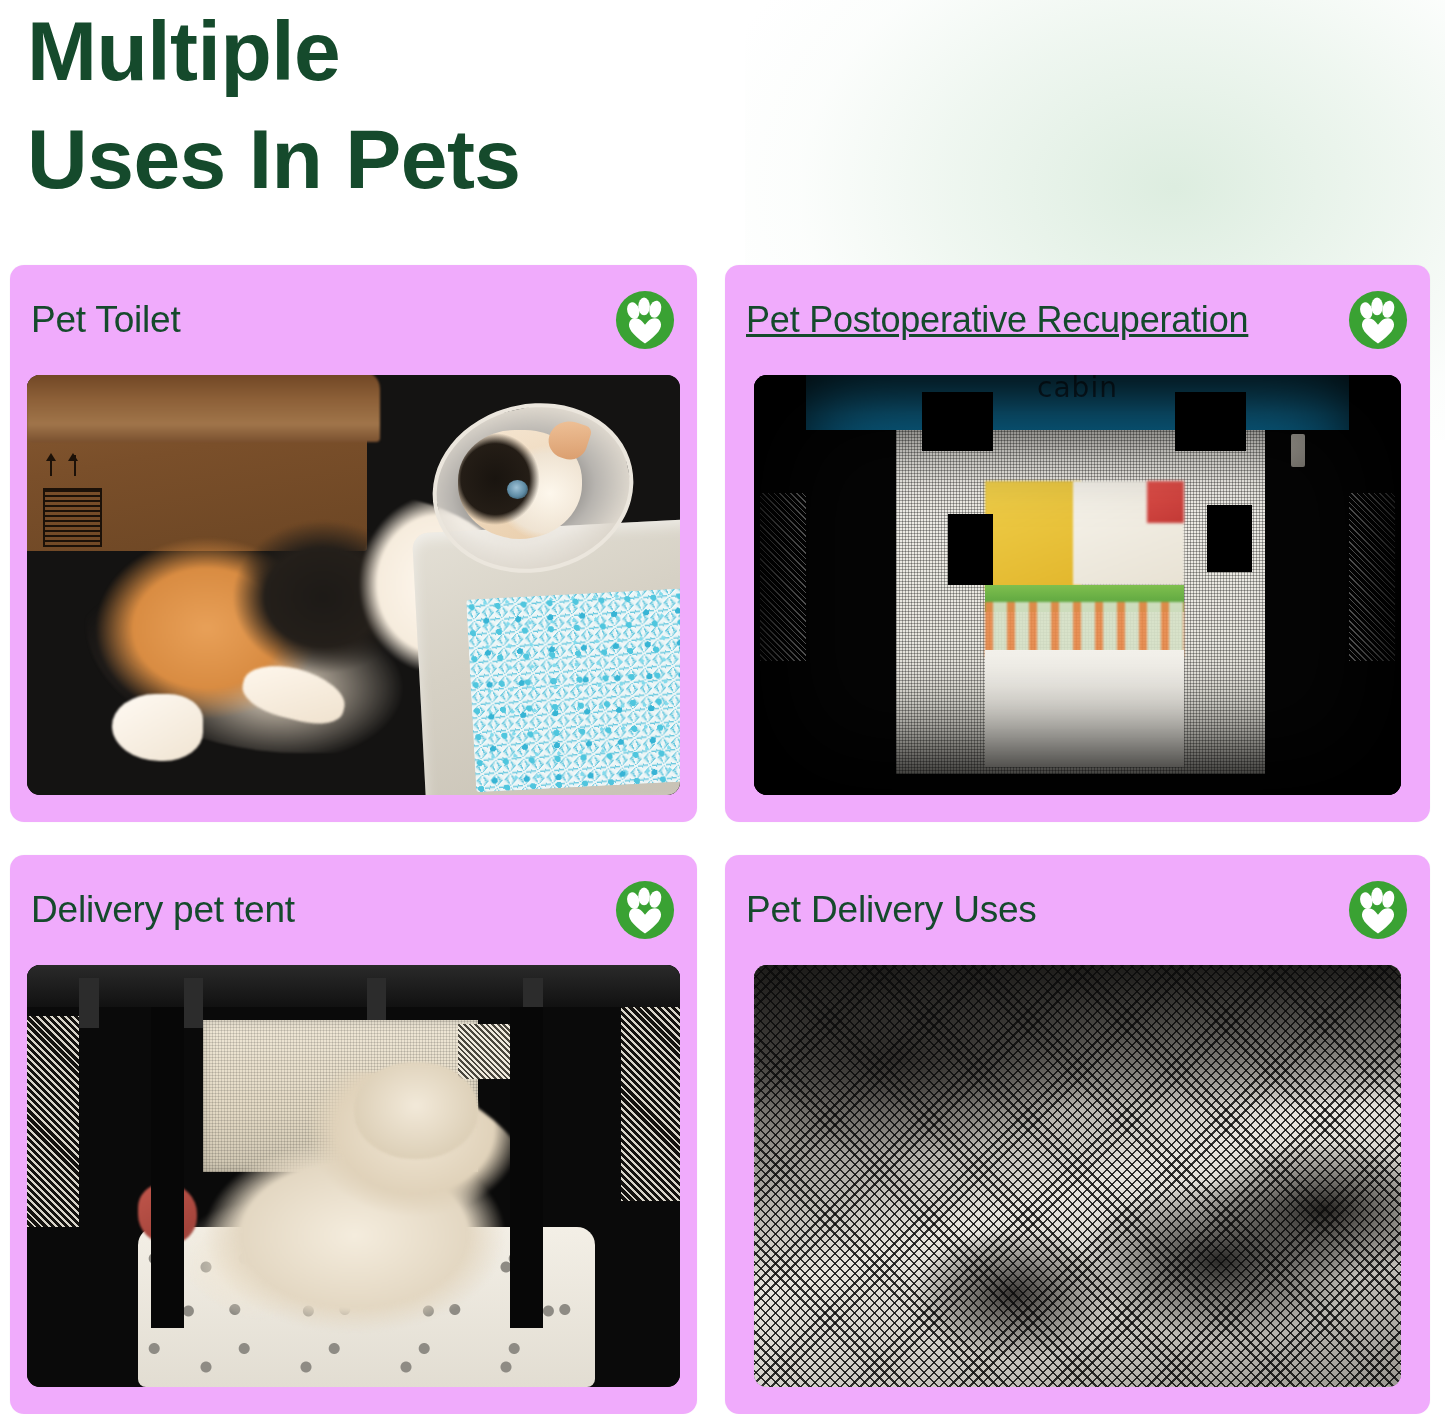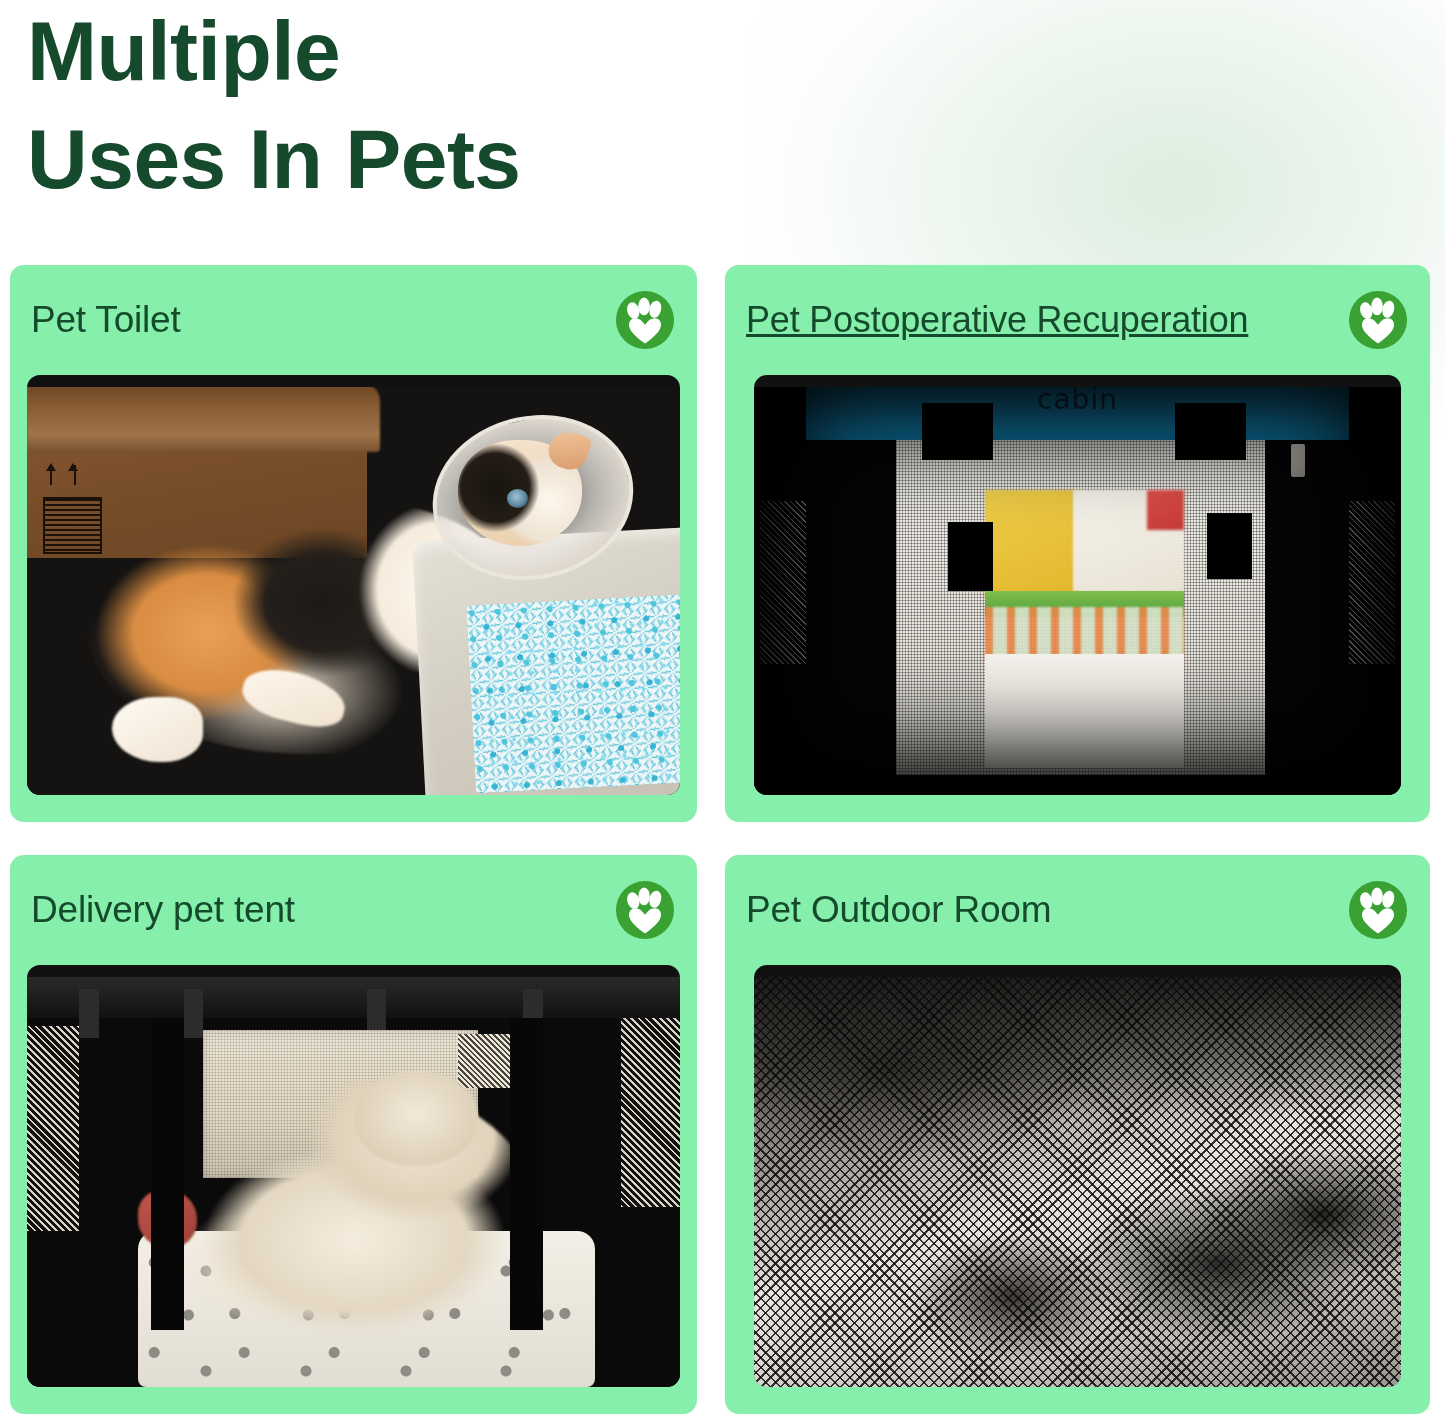--- a/index.html
+++ b/index.html
@@ -21,21 +21,21 @@
     position:absolute;left:27px;top:-2px;width:760px;
     color:#154a2c;
     font-size:84px;line-height:1.28;font-weight:bold;
     letter-spacing:-.5px;
     white-space:pre-line;
   }
 
   .grid{position:absolute;left:10px;top:265px;width:1425px;}
   .card{
     position:absolute;
-    background:#86efac;
+    background:#f0abfc;
     border-radius:14px;
     box-shadow:0 0 0 1px rgba(0,0,0,.012);
   }
   .card.c1{left:0px;   top:0px;   width:687px; height:557px;}
   .card.c2{left:715px; top:0px;   width:705px; height:557px;}
   .card.c3{left:0px;   top:590px; width:687px; height:559px;}
   .card.c4{left:715px; top:590px; width:705px; height:559px;}
 
   .card-head{
     position:absolute;left:0;top:0;right:0;height:110px;
@@ -47,21 +47,21 @@
     white-space:nowrap;
   }
   .card.c2 .card-title{font-size:36px;text-decoration:underline;}
   .paw-badge{width:60px;height:62px;flex:0 0 auto;}
 
   .photo{
     position:absolute;left:17px;right:17px;top:110px;bottom:27px;
     border-radius:13px;overflow:hidden;background:#111;
   }
   .card.c2 .photo, .card.c4 .photo{left:29px;right:29px;}
-  .ph-inner{position:absolute;inset:0;overflow:hidden;margin-top:12px;}
+  .ph-inner{position:absolute;inset:0;overflow:hidden;}
 
   
   .p1{background:#141312;}
   .p1 .box{
     position:absolute;left:-2%;top:-1%;width:54%;height:43%;
     background:linear-gradient(170deg,#8a5c33 0%,#7a4f2a 45%,#6c4624 100%);
     border-radius:3px;
   }
   .p1 .box-fur{
     position:absolute;left:0%;top:-1%;width:54%;height:17%;
@@ -356,21 +356,21 @@
           <div class="dog"></div>
             <div class="dog-head"></div>
           <div class="post l"></div>
             <div class="post r"></div>
         </div>
       </div>
     </div>
 
     <div class="card c4">
       <div class="card-head">
-        <div class="card-title">Pet Outdoor Room</div>
+        <div class="card-title">Pet Delivery Uses</div>
         <div class="paw-badge">
           <svg viewBox="0 0 64 64" xmlns="http://www.w3.org/2000/svg">
             <circle cx="32" cy="32" r="31" fill="#3aa233"></circle>
             <ellipse cx="19.5" cy="22" rx="6.4" ry="9" fill="#ffffff" transform="rotate(-16 19.5 22)"></ellipse>
             <ellipse cx="31" cy="17.5" rx="6.2" ry="9.4" fill="#ffffff"></ellipse>
             <ellipse cx="43" cy="20.5" rx="6.2" ry="9.2" fill="#ffffff" transform="rotate(14 43 20.5)"></ellipse>
             <path d="M32 57 C18 47 13 40 15.5 34 C18 28.5 25 29.5 29 33.5 C30.2 34.7 31.2 36 32 37 C32.8 36 33.8 34.7 35 33.5 C39 29.5 46 28.5 48.5 34 C51 40 46 47 32 57 Z" fill="#ffffff"></path>
           </svg>
         </div>
       </div>

